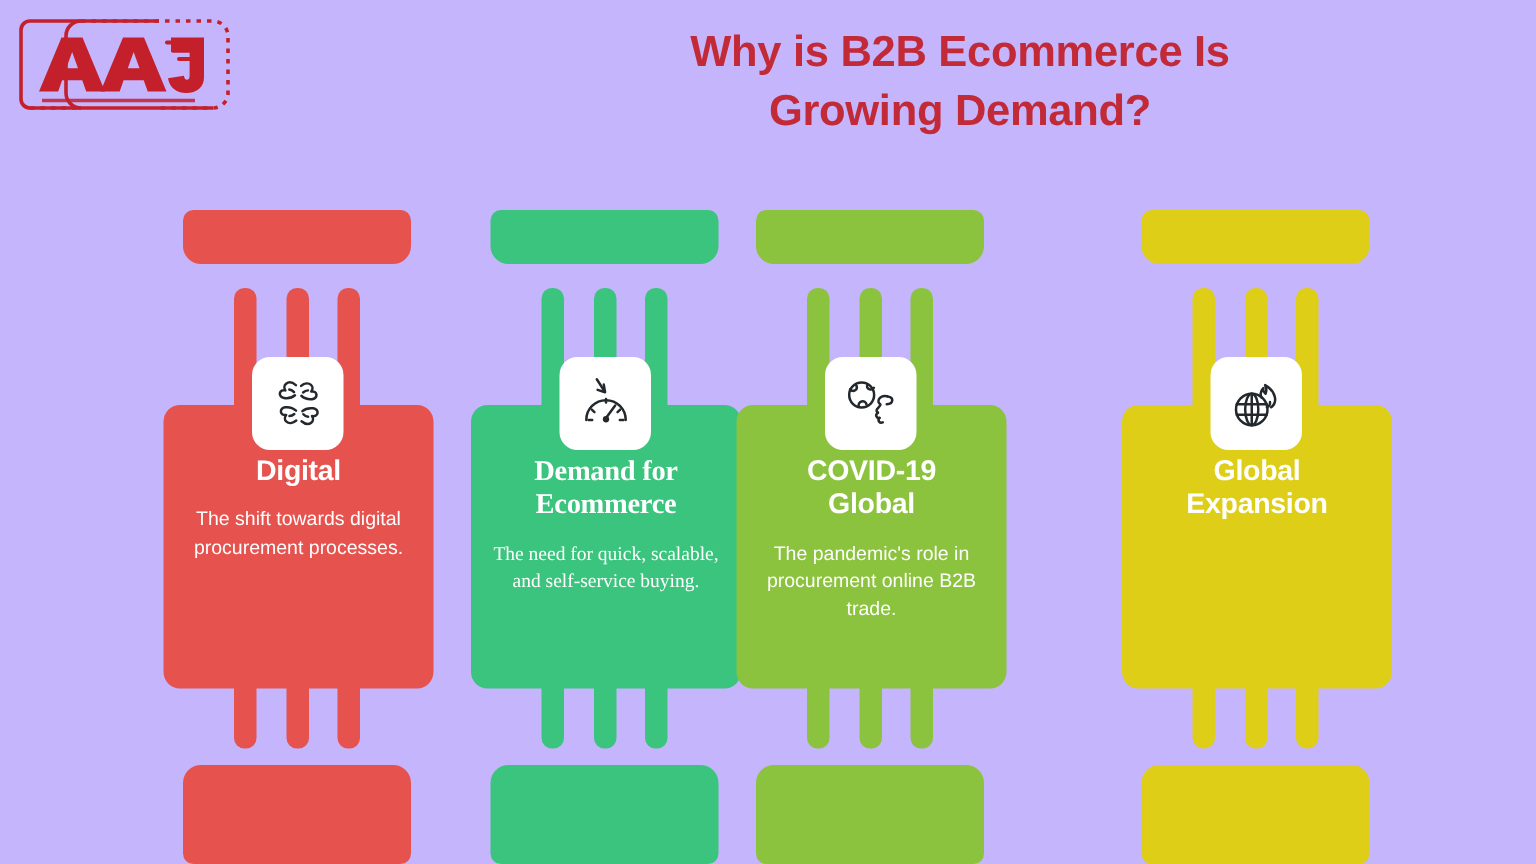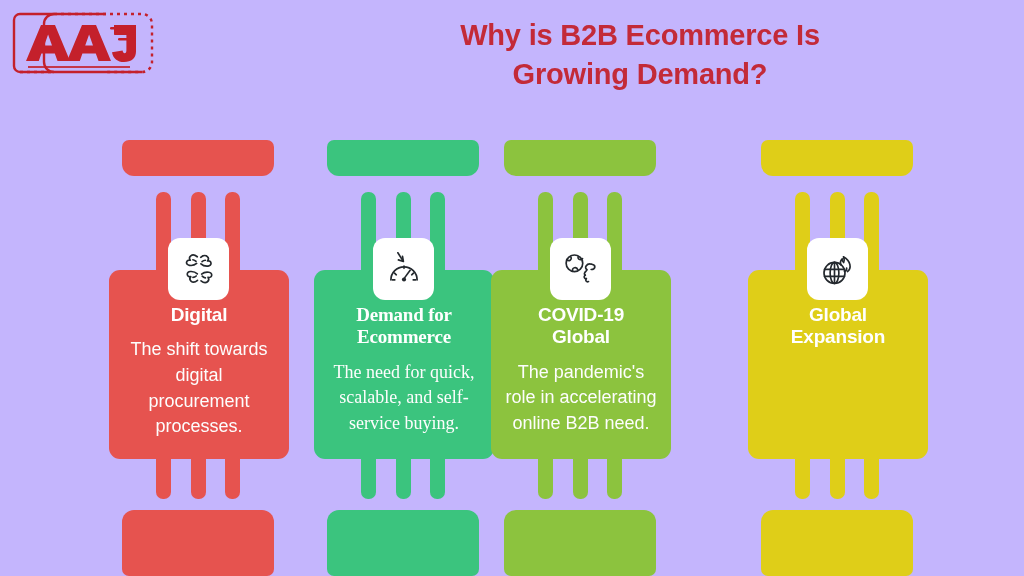--- a/index.html
+++ b/index.html
@@ -60,21 +60,21 @@
     text-align:center;
     padding:0 10px;
   }
   .card-title {
     color:#ffffff; font-weight:bold;
     font-size:19px; line-height:1.18;
     padding-top:34px;
     letter-spacing:-0.2px;
   }
   .card-desc {
-    color:#fdfdfd; font-size:18px; line-height:1.42;
+    color:#fdfdfd; font-size:13px; line-height:1.42;
     padding-top:11px; padding-left:4px; padding-right:4px;
     font-weight:normal;
   }
 
   
   .badge {
     position:absolute; left:72px; top:238px;
     width:61px; height:62px;
     background:#ffffff;
     border-radius:12px;
@@ -216,21 +216,21 @@
           <path d="M28.9 31c-1 .7-1.6 1.7-1.2 2.7.3.9 1.4 1.4 2.4 1.3"></path>
           <path d="M30.1 35c-.8.8-1 1.9-.3 2.8.6.8 1.8 1 2.8.6"></path>
         </svg>
       </div>
 
       <div class="card">
         <div class="card-title">
           <div>COVID-19</div>
           <div>Global</div>
         </div>
-        <div class="card-desc">The pandemic's role in accelerating online B2B need.</div>
+        <div class="card-desc">The pandemic's role in procurement online B2B trade.</div>
       </div>
 
       <div class="prongs prongs-bot">
         <span></span>
           <span></span>
           <span></span>
       </div>
       <div class="cap cap-bot"></div>
     </div>
 

